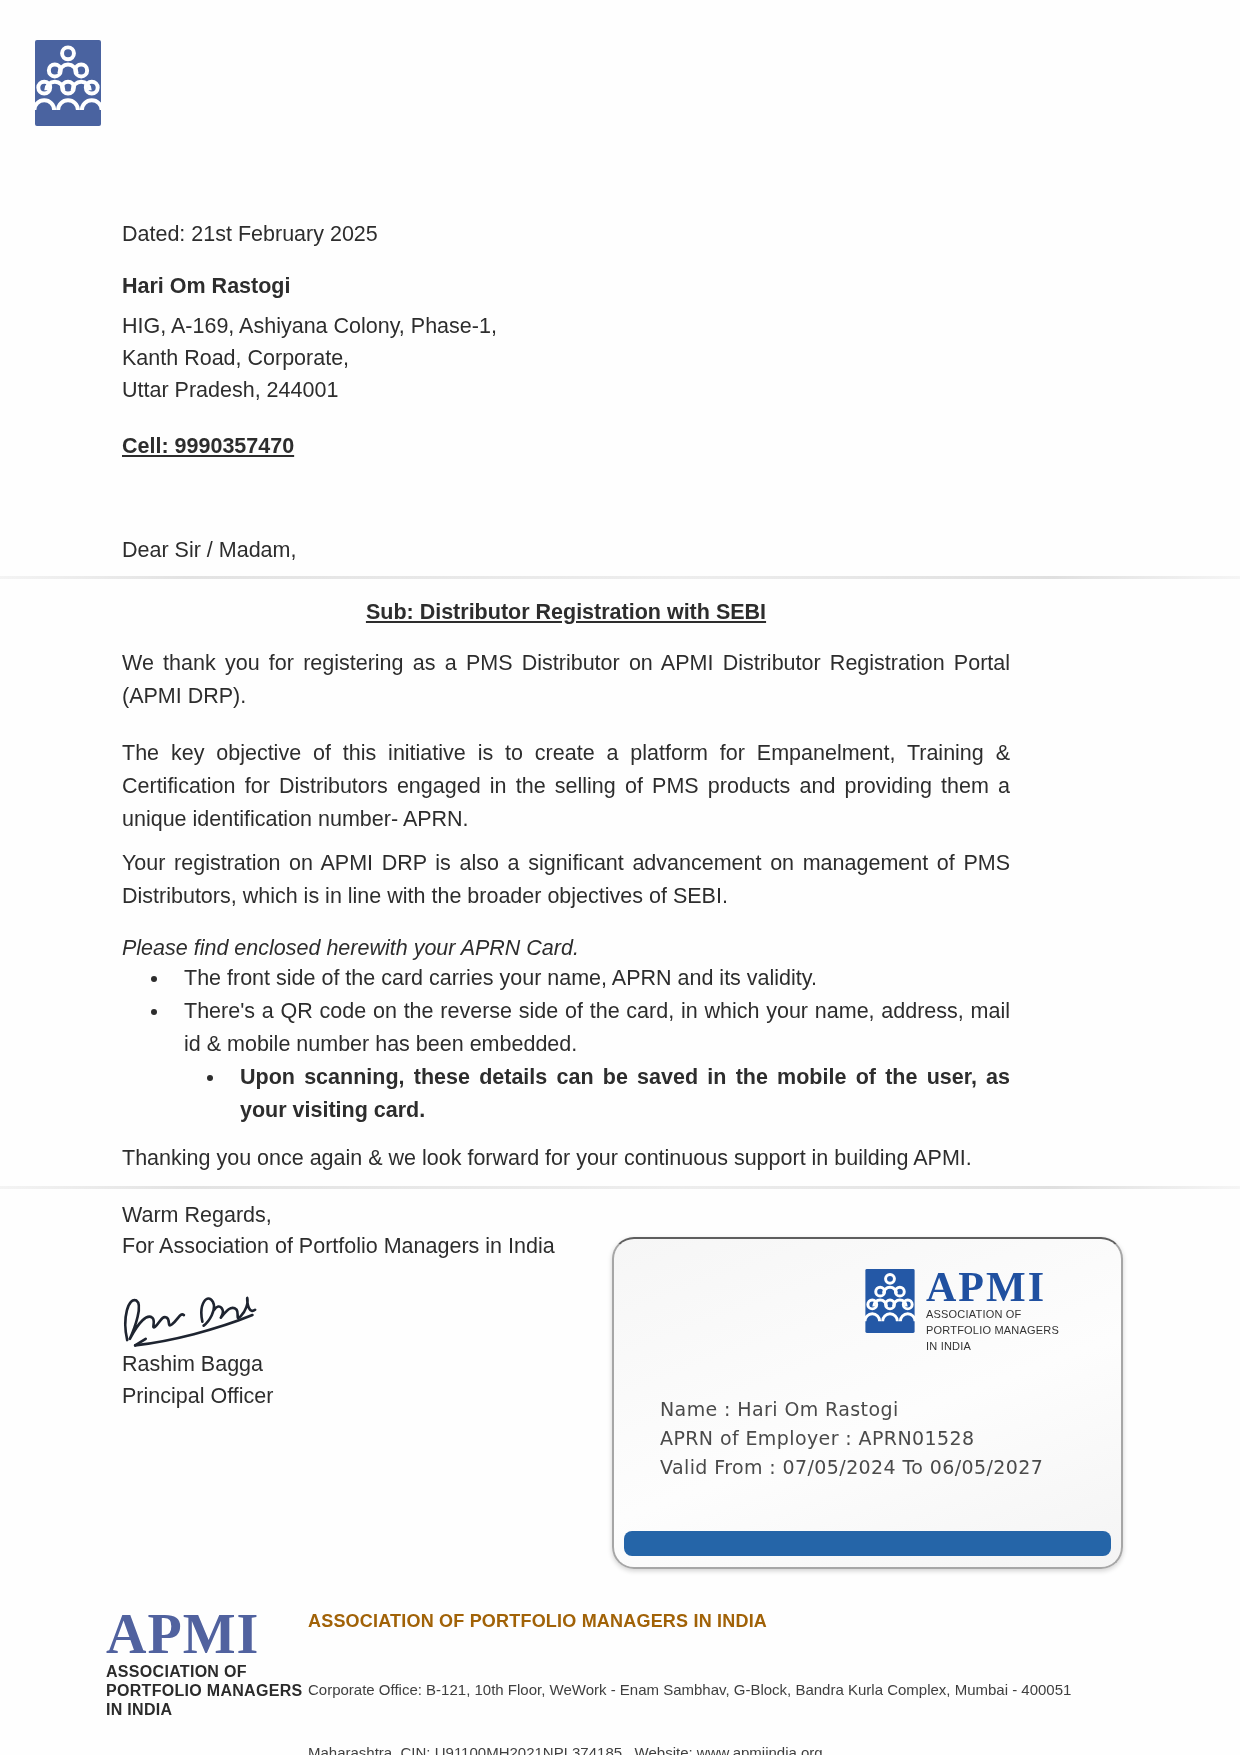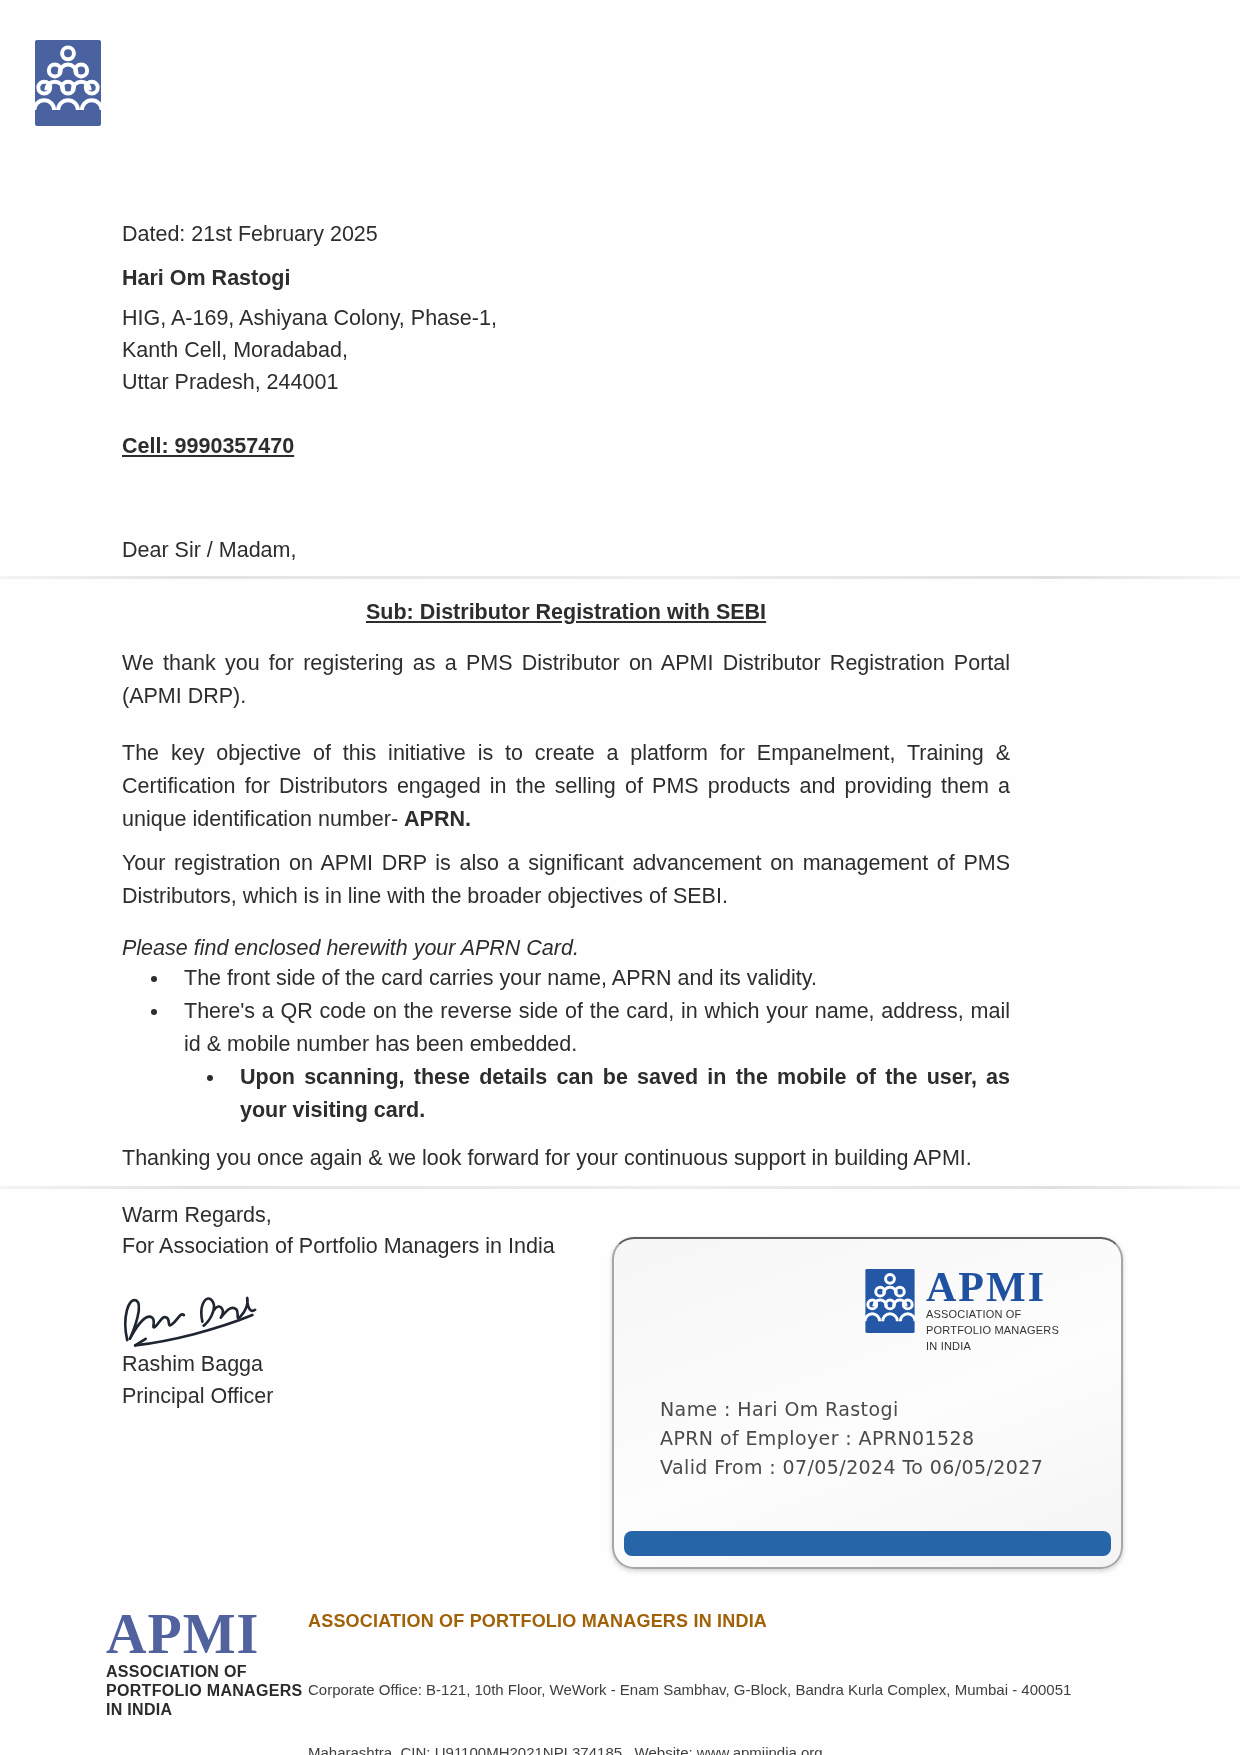--- a/index.html
+++ b/index.html
@@ -9,24 +9,24 @@
     font-family:"Liberation Sans",sans-serif;
   }
   .crease{position:absolute;left:0;width:100%;height:3px;
     background:linear-gradient(to right,#f1f1f1,#dcdcdc 15%,#e9e9e9 55%,#d8d8d8 85%,#f3f3f3);
     opacity:.8;}
   
   .page-logo{position:absolute;left:35px;top:40px;}
   
   .letter{position:absolute;left:122px;top:0;width:888px;font-size:21.5px;line-height:33px;}
   .abs{position:absolute;left:0;right:0;}
-  .b{font-weight:bold;}
+  .b{font-weight:normal;}
   .dated{top:218px;}
   .recipient{top:262px;}
-  .recipient .name{font-weight:bold;margin-bottom:7px;}
+  .recipient .name{font-weight:bold;margin-bottom:7px;margin-top:8px;}
   .recipient .addr{line-height:32px;}
   .cellline{top:430px;font-weight:bold;text-decoration:underline;}
   .salutation{top:534px;}
   .subject{top:596px;text-align:center;font-weight:bold;text-decoration:underline;}
   .para{text-align:justify;}
   .p1{top:647px;}
   .p2{top:737px;}
   .p3{top:847px;}
   .enclosed{top:932px;font-style:italic;}
   ul.blist{top:962px;margin:0;padding-left:48px;}
@@ -87,21 +87,21 @@
     </g>
   </svg>
 </div>
 
 <div class="letter">
   <div class="abs dated">Dated: 21st February 2025</div>
 
   <div class="abs recipient">
     <div class="name">Hari Om Rastogi</div>
     <div class="addr">HIG, A-169, Ashiyana Colony, Phase-1,</div>
-    <div class="addr">Kanth Cell, Moradabad,</div>
+    <div class="addr">Kanth Road, Corporate,</div>
     <div class="addr">Uttar Pradesh, 244001</div>
   </div>
 
   <div class="abs cellline">Cell: 9990357470</div>
 
   <div class="abs salutation">Dear Sir / Madam,</div>
 
   <div class="abs subject">Sub: Distributor Registration with SEBI</div>
 
   <p class="abs para p1" style="margin:0">We thank you for registering as a PMS Distributor on APMI Distributor Registration Portal (APMI DRP).</p>

